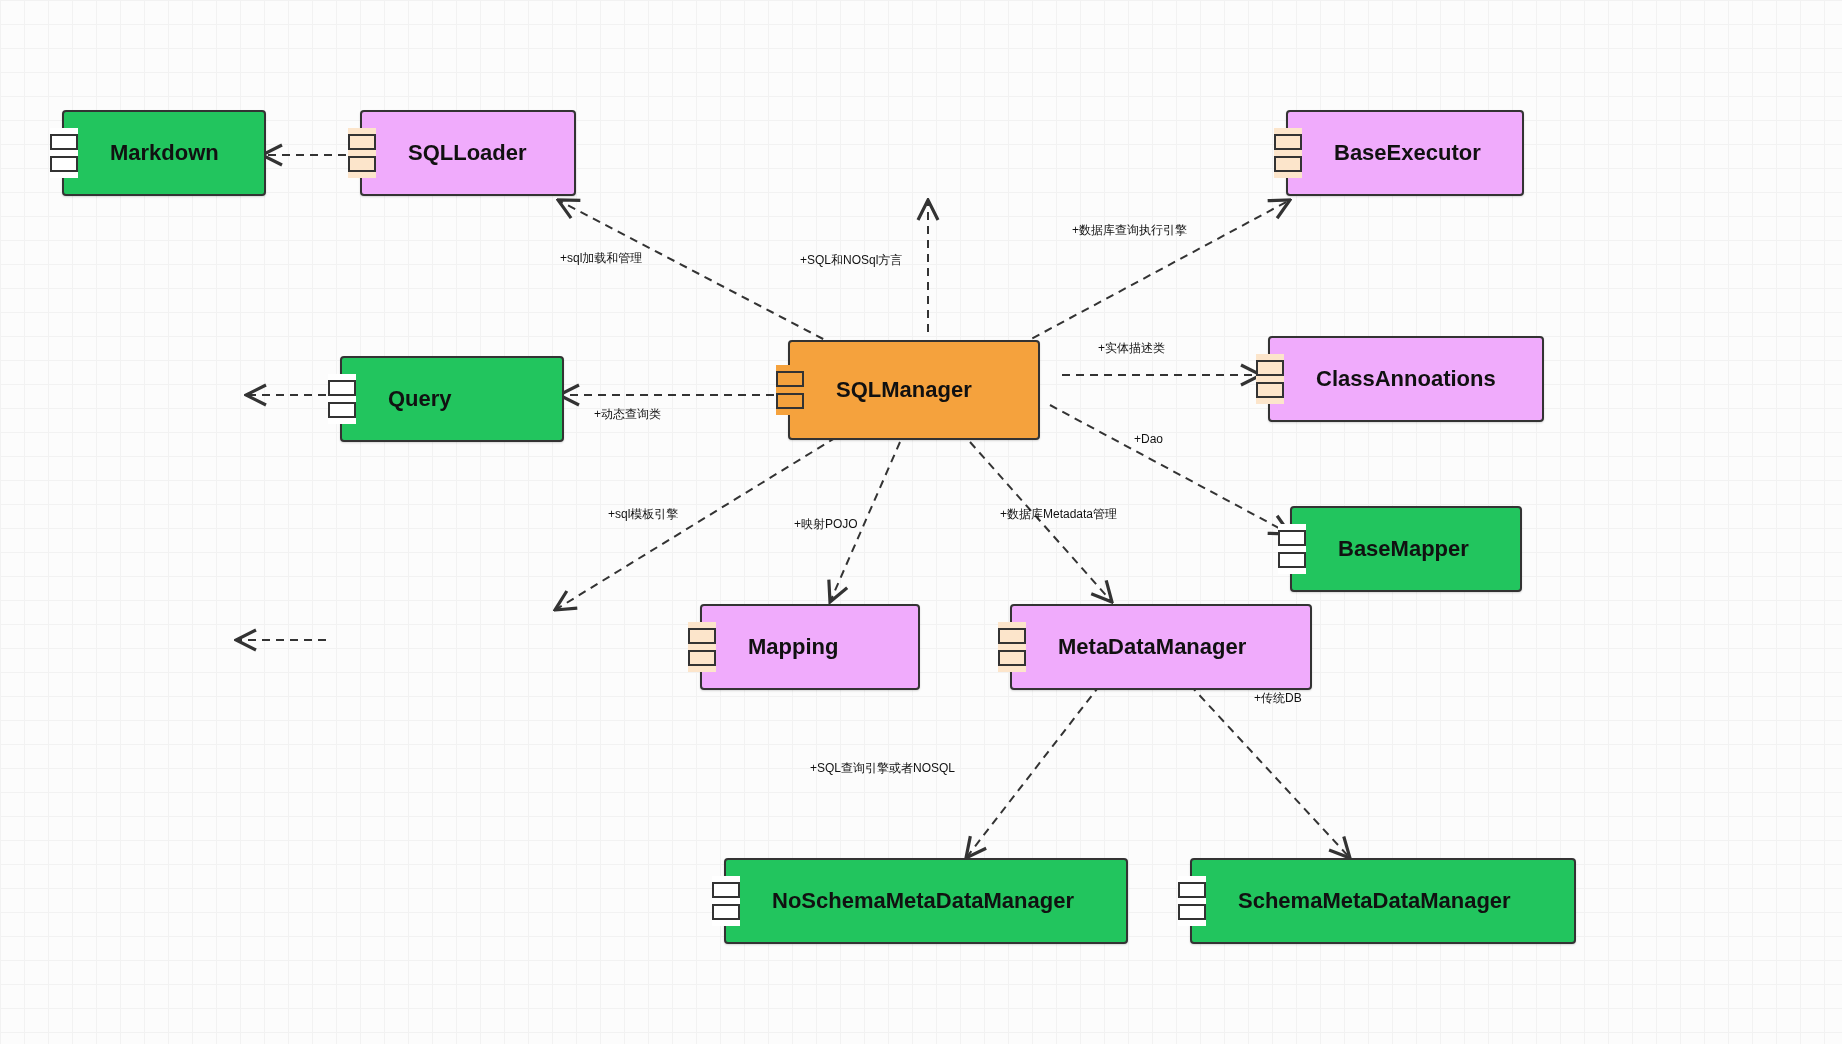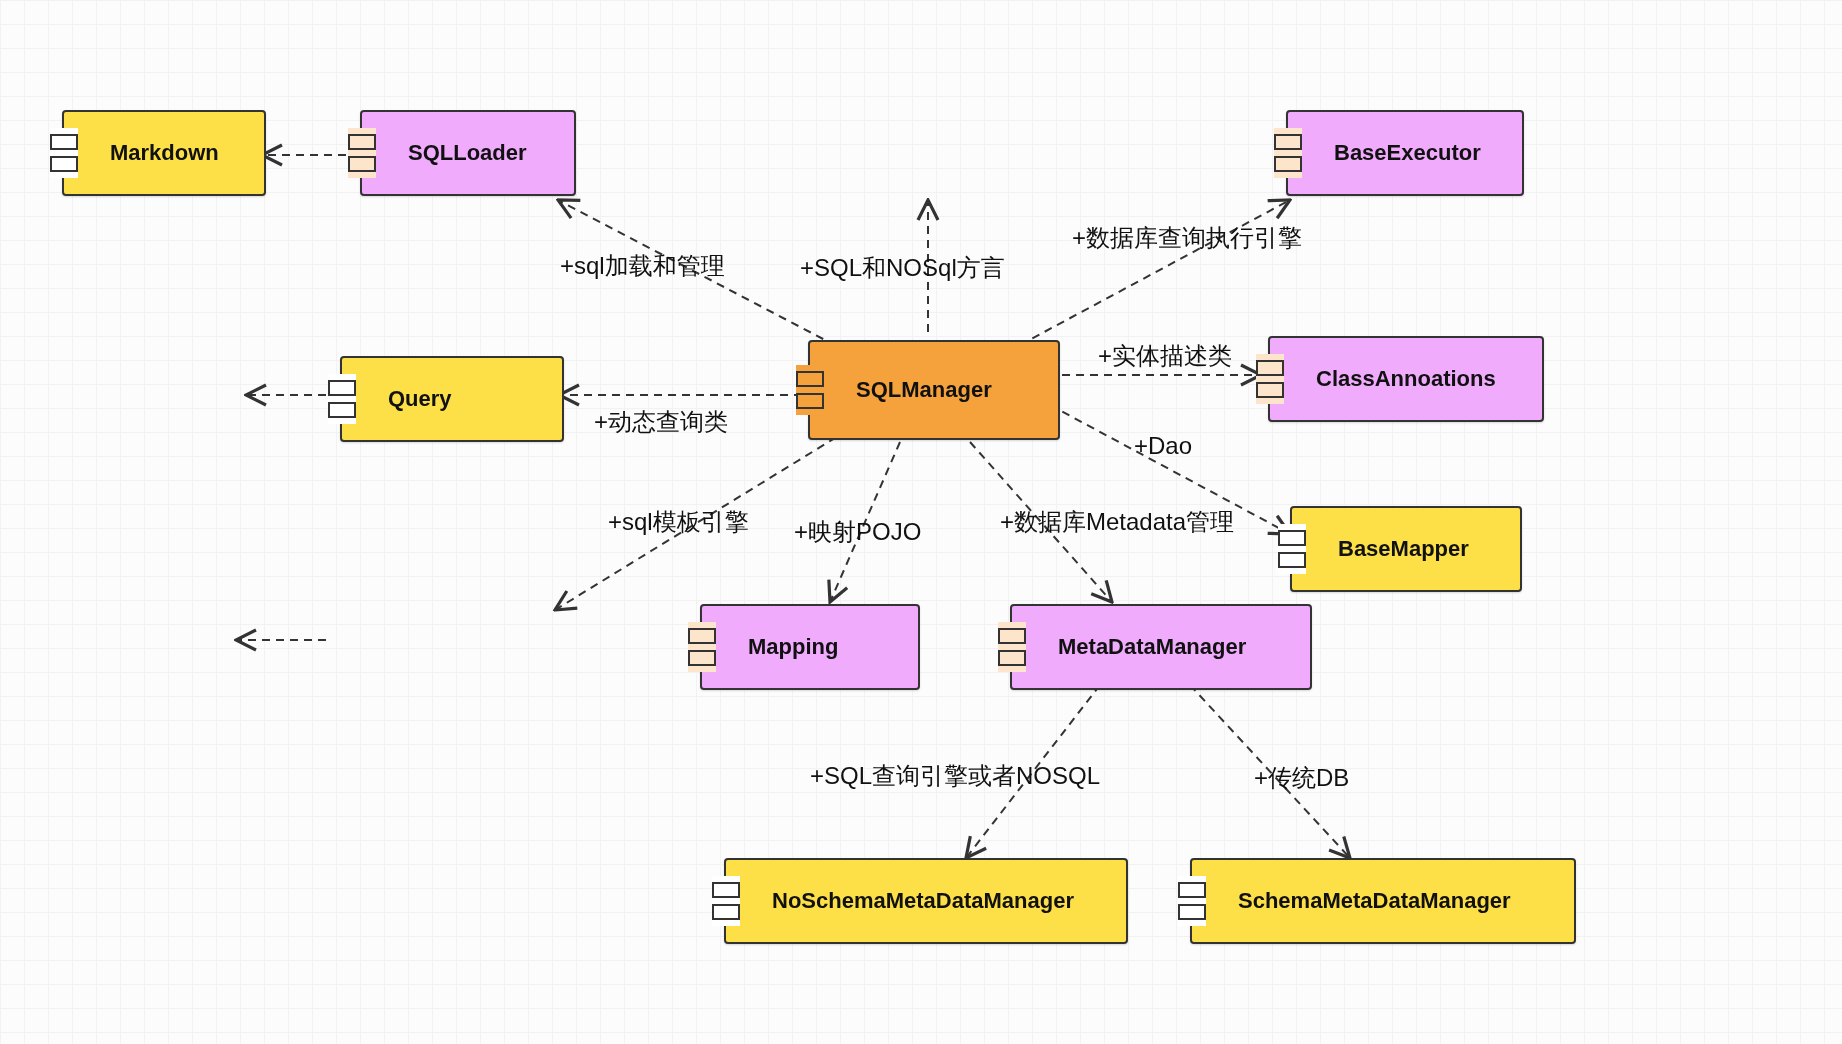--- a/index.html
+++ b/index.html
@@ -1,31 +1,31 @@
 <!DOCTYPE html>
 <html><head>
 <meta charset="utf-8">
 <style>
   html,body{margin:0;padding:0;width:1842px;height:1044px;
     font-family:Arial,Helvetica,sans-serif;background:#fcfcfc;
     background-image:linear-gradient(#f2f2f2 1px,transparent 1px),
                      linear-gradient(90deg,#f2f2f2 1px,transparent 1px);
     background-size:24px 24px;}
   .stage{position:relative;width:1842px;height:1044px}
-  .comp{position:absolute;background:#fde047;border:2px solid #333;
+  .comp{position:absolute;background:#22c55e;border:2px solid #333;
     border-radius:4px;box-shadow:0 1px 2px rgba(0,0,0,.15)}
   .comp.tinted{background:#f0abfc}
   .comp.accent{background:#f5a23d}
   .comp-label{position:absolute;left:46px;right:10px;top:50%;
     transform:translateY(-50%);font-weight:bold;font-size:22px;color:#111;
     white-space:nowrap}
   .ports{position:absolute;left:-14px;top:50%;transform:translateY(-50%)}
   .port{width:24px;height:12px;border:2px solid #333;background:inherit;
     margin:6px 0}
-  .edge-label{position:absolute;font-size:24px;color:#111;white-space:nowrap}
+  .edge-label{position:absolute;font-size:12px;color:#111;white-space:nowrap}
   svg.wires{position:absolute;left:0;top:0;width:1842px;height:1044px;
     pointer-events:none}
 </style>
 </head>
 <body>
 
 <div class="stage">
 
   <svg class="wires">
     <defs>
@@ -80,21 +80,21 @@
     <div class="comp-label">SQLLoader</div>
   </div>
   <div class="comp tinted" style="left:1286px;top:110px;width:234px;height:82px">
     <div class="ports" style="background:#fce5cb">
         <div class="port"></div>
         <div class="port"></div>
       </div>
     <div class="comp-label">BaseExecutor</div>
   </div>
 
-  <div class="comp accent" style="left:808px;top:340px;width:248px;height:96px">
+  <div class="comp accent" style="left:788px;top:340px;width:248px;height:96px">
     <div class="ports" style="background:#f5a23d">
         <div class="port"></div>
         <div class="port"></div>
       </div>
     <div class="comp-label">SQLManager</div>
   </div>
   <div class="comp tinted" style="left:1268px;top:336px;width:272px;height:82px">
     <div class="ports" style="background:#fce5cb">
         <div class="port"></div>
         <div class="port"></div>
@@ -150,14 +150,14 @@
   <div class="edge-label" style="left:560px;top:250px">+sql加载和管理</div>
   <div class="edge-label" style="left:800px;top:252px">+SQL和NOSql方言</div>
   <div class="edge-label" style="left:1072px;top:222px">+数据库查询执行引擎</div>
   <div class="edge-label" style="left:1098px;top:340px">+实体描述类</div>
   <div class="edge-label" style="left:1134px;top:432px">+Dao</div>
   <div class="edge-label" style="left:594px;top:406px">+动态查询类</div>
   <div class="edge-label" style="left:608px;top:506px">+sql模板引擎</div>
   <div class="edge-label" style="left:794px;top:516px">+映射POJO</div>
   <div class="edge-label" style="left:1000px;top:506px">+数据库Metadata管理</div>
   <div class="edge-label" style="left:810px;top:760px">+SQL查询引擎或者NOSQL</div>
-  <div class="edge-label" style="left:1254px;top:762px">+传统DB</div>
+  <div class="edge-label" style="left:1254px;top:690px">+传统DB</div>
 </div>
 
 </body></html>

